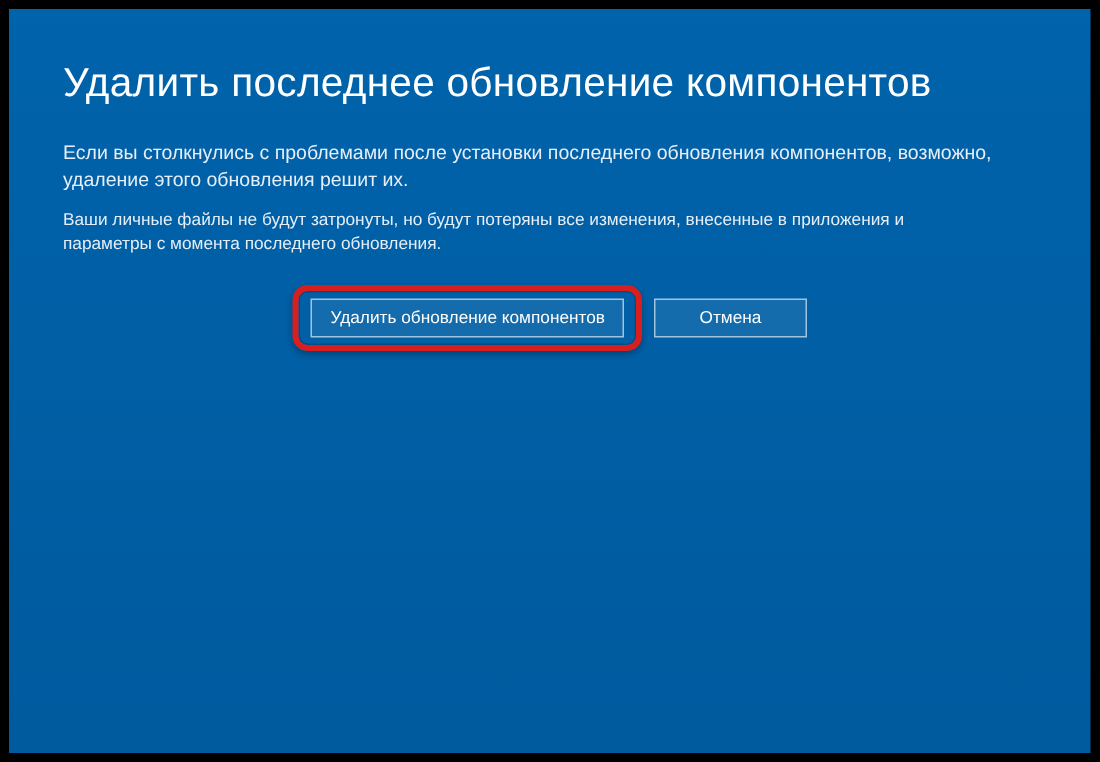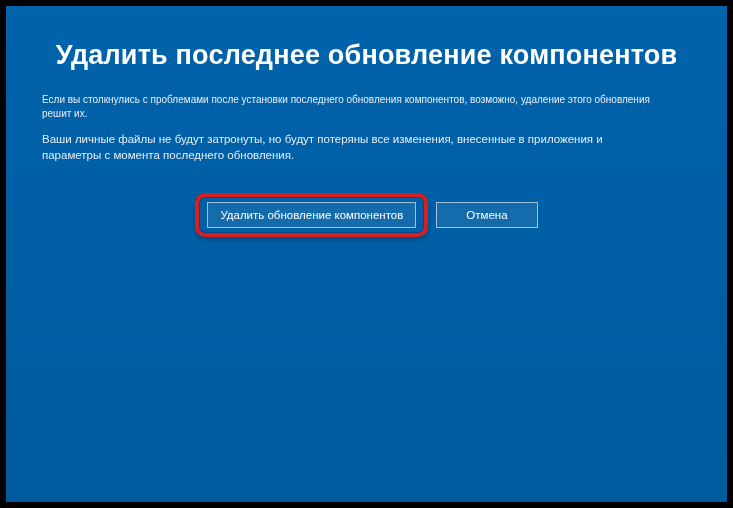--- a/index.html
+++ b/index.html
@@ -25,38 +25,37 @@
       width: 100%;
       height: 100%;
       background: #005a9e;
       background: linear-gradient(180deg, #0063ab 0%, #005a9e 100%);
       padding: 34px 36px;
       color: #fff;
       position: relative;
     }
     .title {
       font-size: 27px;
-      font-weight: 700;
+      font-weight: 400;
       letter-spacing: 0.2px;
       margin-bottom: 22px;
       color: #ffffff;
-      text-align: center;
     }
     .desc1 {
-      font-size: 10px;
+      font-size: 13px;
       line-height: 1.35;
       color: #e6eef7;
       margin-bottom: 12px;
       max-width: 620px;
     }
     .desc2 {
       font-size: 11.5px;
       line-height: 1.35;
       color: #e6eef7;
-      margin-bottom: 30px;
+      margin-bottom: 19px;
       max-width: 620px;
     }
     .button-row {
       display: flex;
       justify-content: center;
       align-items: center;
       gap: 8px;
       width: 100%;
     }
     .btn {

